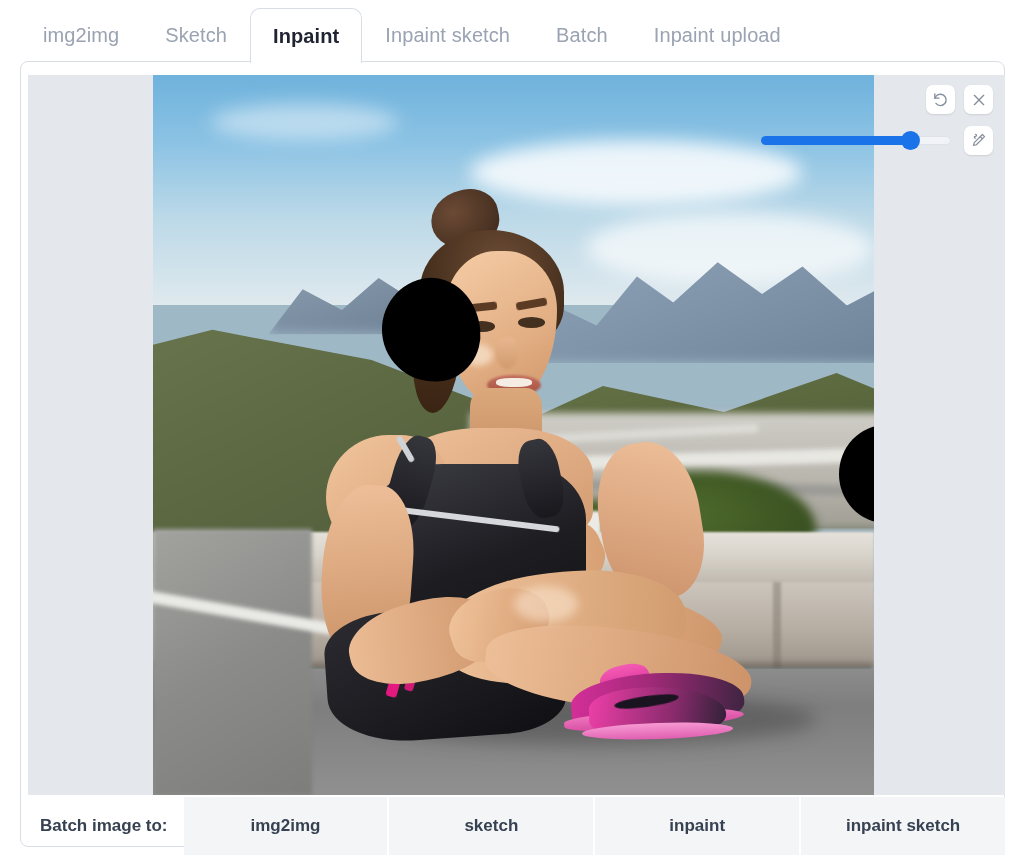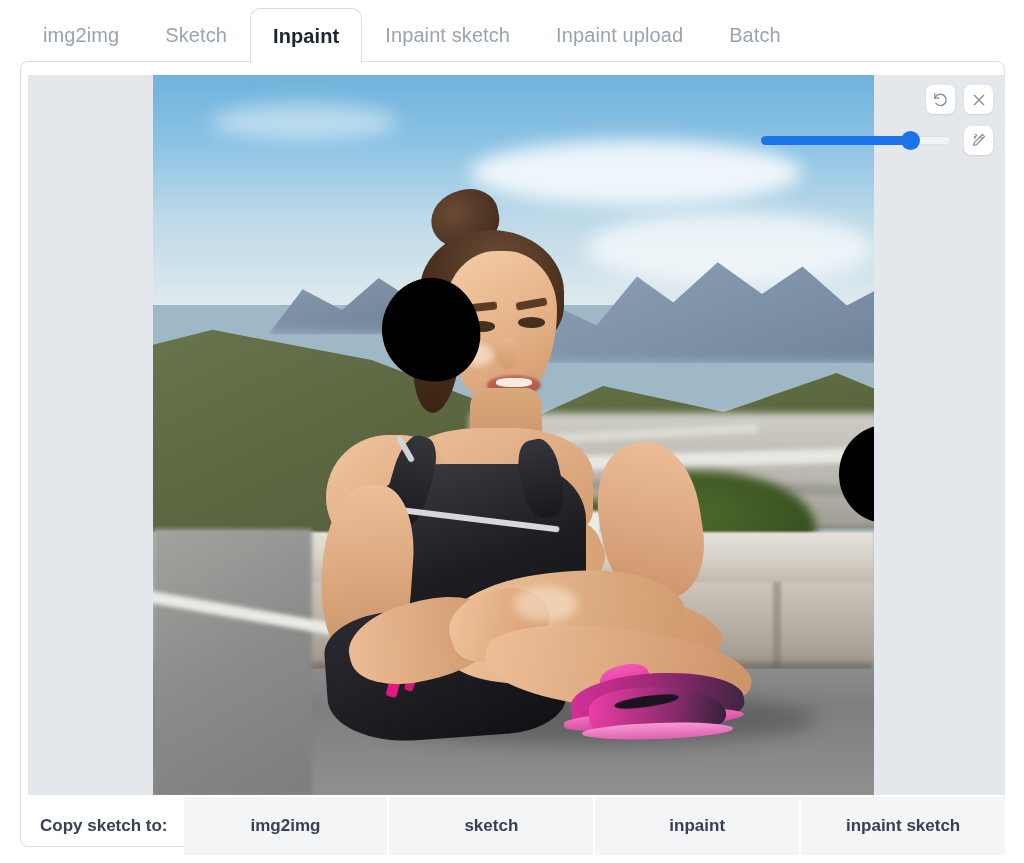--- a/index.html
+++ b/index.html
@@ -389,22 +389,22 @@
 </head>
 <body>
 
 <div class="app">
 
   <div class="tabbar">
     <div class="tab">img2img</div>
     <div class="tab">Sketch</div>
     <div class="tab active">Inpaint</div>
     <div class="tab">Inpaint sketch</div>
+    <div class="tab">Batch</div>
     <div class="tab">Inpaint upload</div>
-    <div class="tab">Batch</div>
   </div>
 
   <div class="panel"></div>
 
   <div class="canvas-wrap">
 
     <div class="photo">
       <div class="sky"></div>
       <div class="cloud c1"></div>
       <div class="cloud c2"></div>
@@ -509,20 +509,20 @@
     </div>
 
     <div class="slider-wrap">
       <div class="slider-track"></div>
       <div class="slider-fill"></div>
       <div class="slider-thumb"></div>
     </div>
   </div>
 
   <div class="copybar">
-    <div class="copy-label">Copy sketch to:</div>
+    <div class="copy-label">Batch image to:</div>
     <div class="copy-btn">img2img</div>
     <div class="copy-btn">sketch</div>
     <div class="copy-btn">inpaint</div>
     <div class="copy-btn">inpaint sketch</div>
   </div>
 
 </div>
 
 </body></html>

